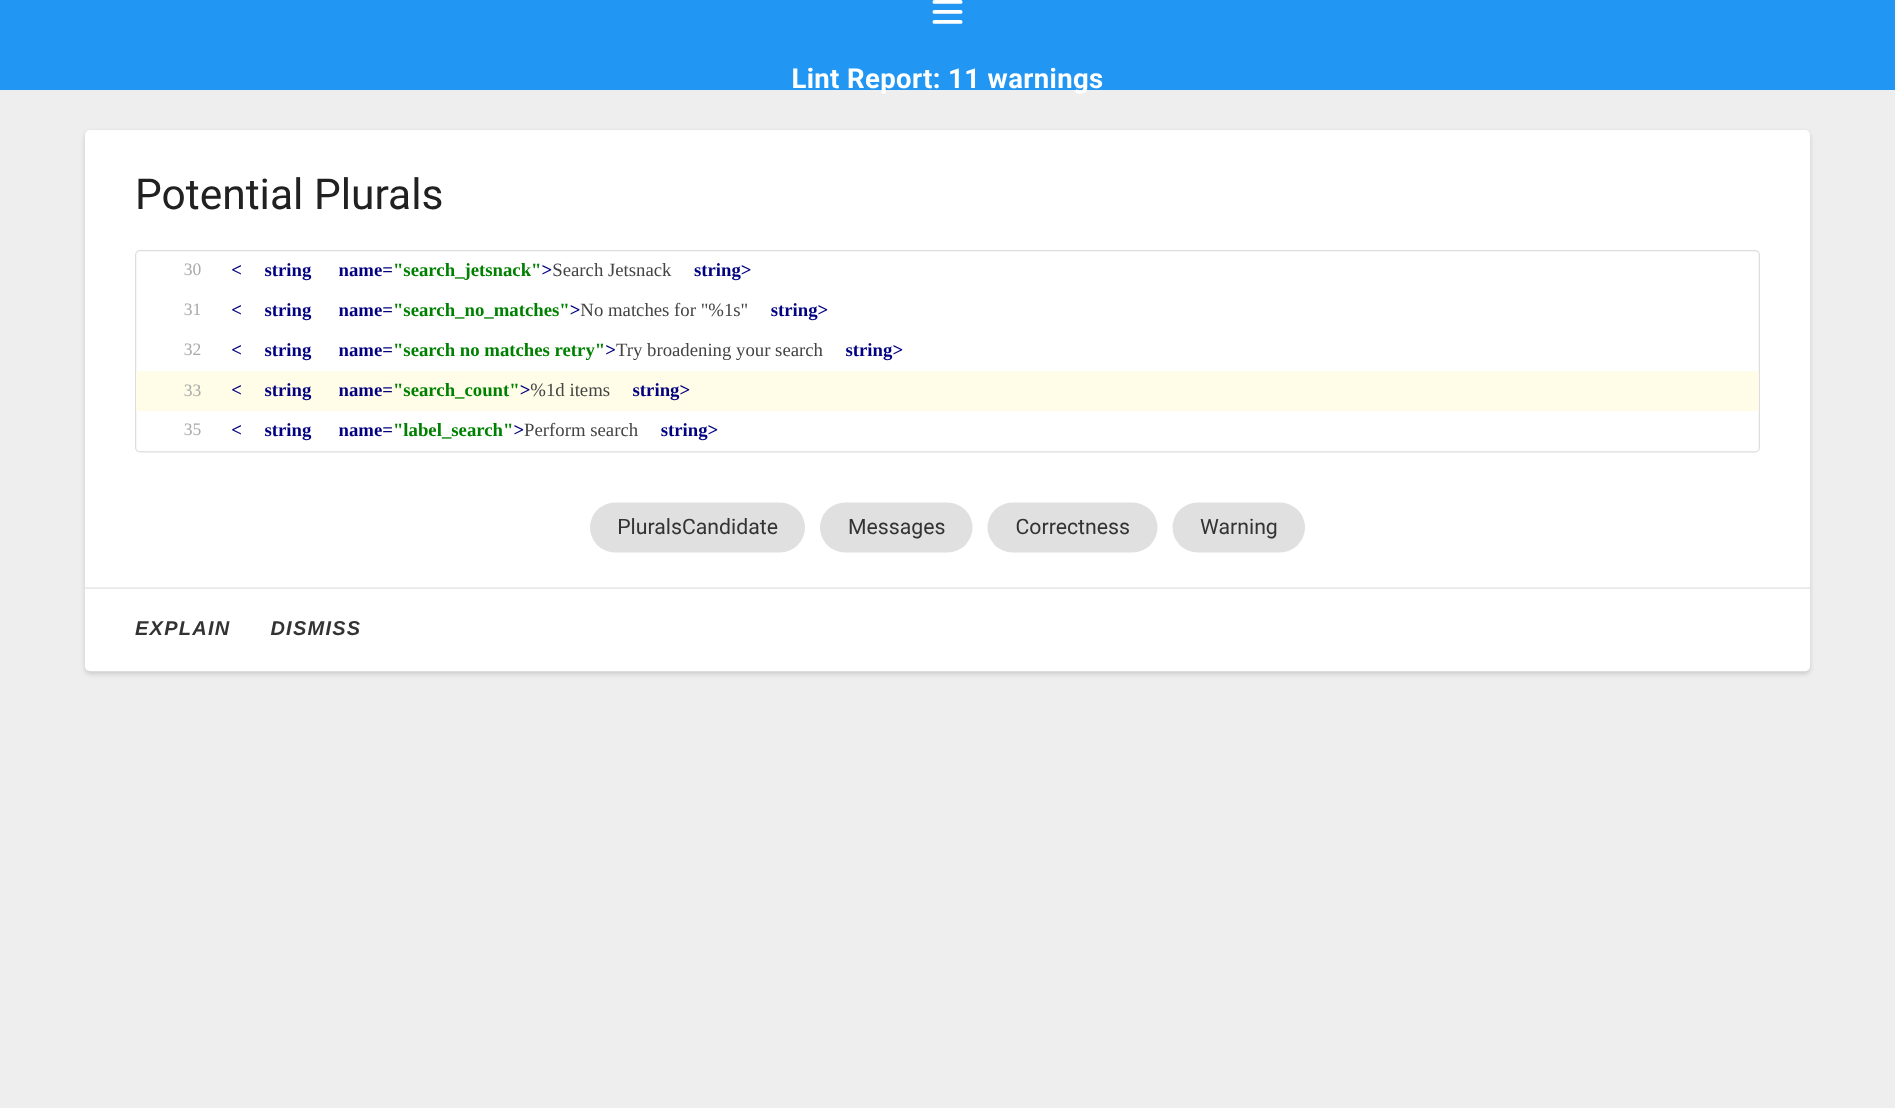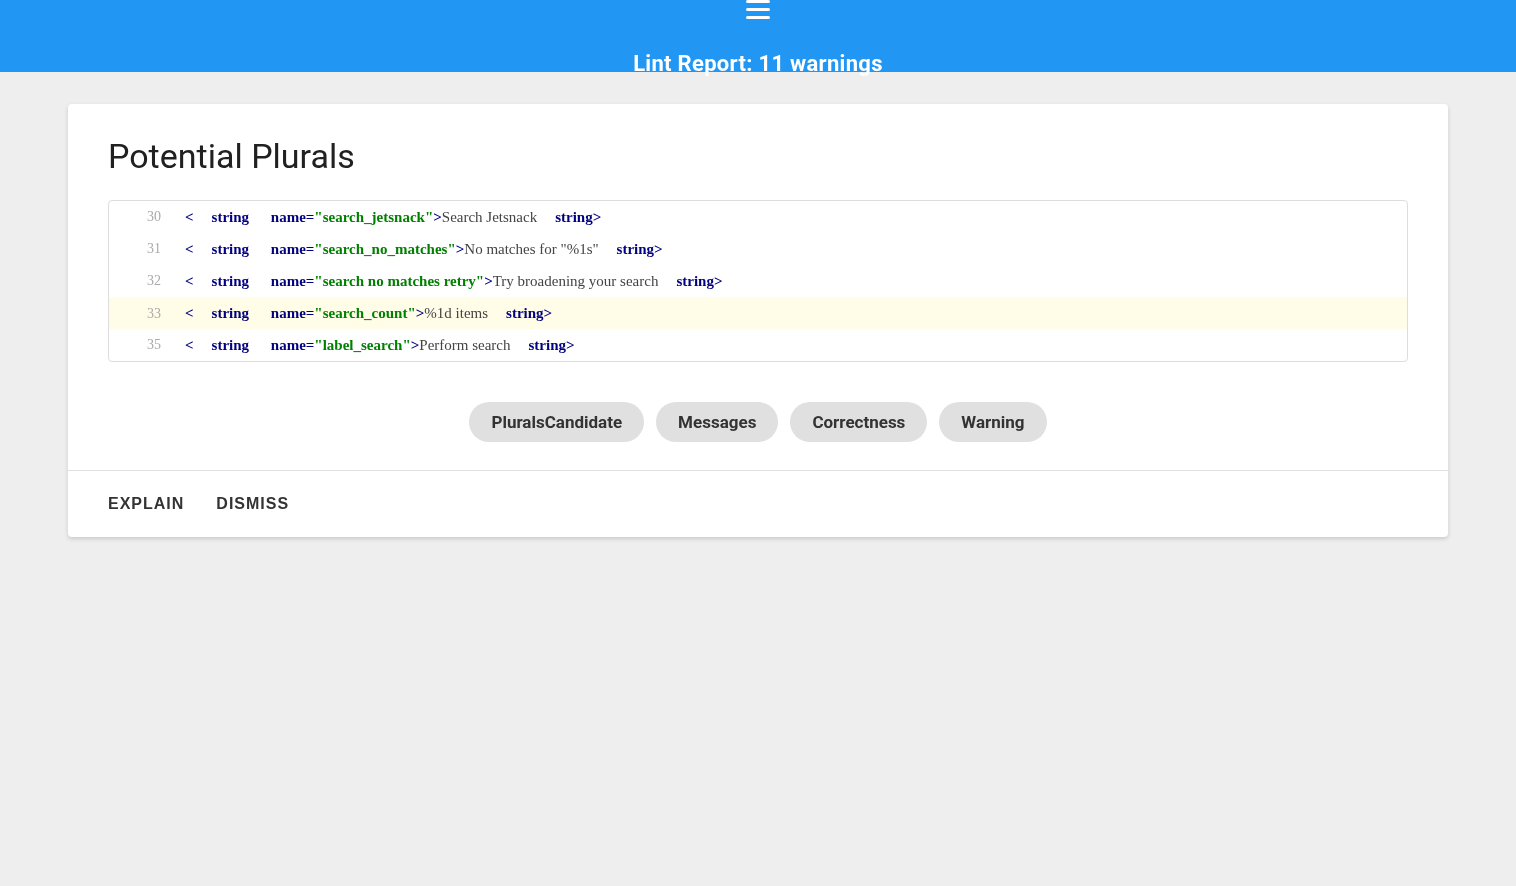--- a/index.html
+++ b/index.html
@@ -122,21 +122,21 @@
       padding: 16px 0 28px 0;
       justify-content: center;
     }
 
     .tag-chip {
       background: #e0e0e0;
       border-radius: 24px;
       padding: 10px 22px;
       font-size: 17px;
       color: #333;
-      font-weight: 700;
+      font-weight: 400;
     }
 
     
     .divider {
       border: none;
       border-top: 1px solid #e0e0e0;
       margin: 0 -40px;
     }
 
     
@@ -150,20 +150,21 @@
     .footer-btn {
       background: none;
       border: none;
       font-size: 16px;
       font-weight: bold;
       color: #333;
       cursor: pointer;
       letter-spacing: 1px;
       text-transform: uppercase;
       padding: 4px 0;
+      font-style: italic;
     }
   </style>
 </head>
 <body>
 
 <div class="header">
   <div class="header-menu-icon">
     <span></span>
     <span></span>
     <span></span>

